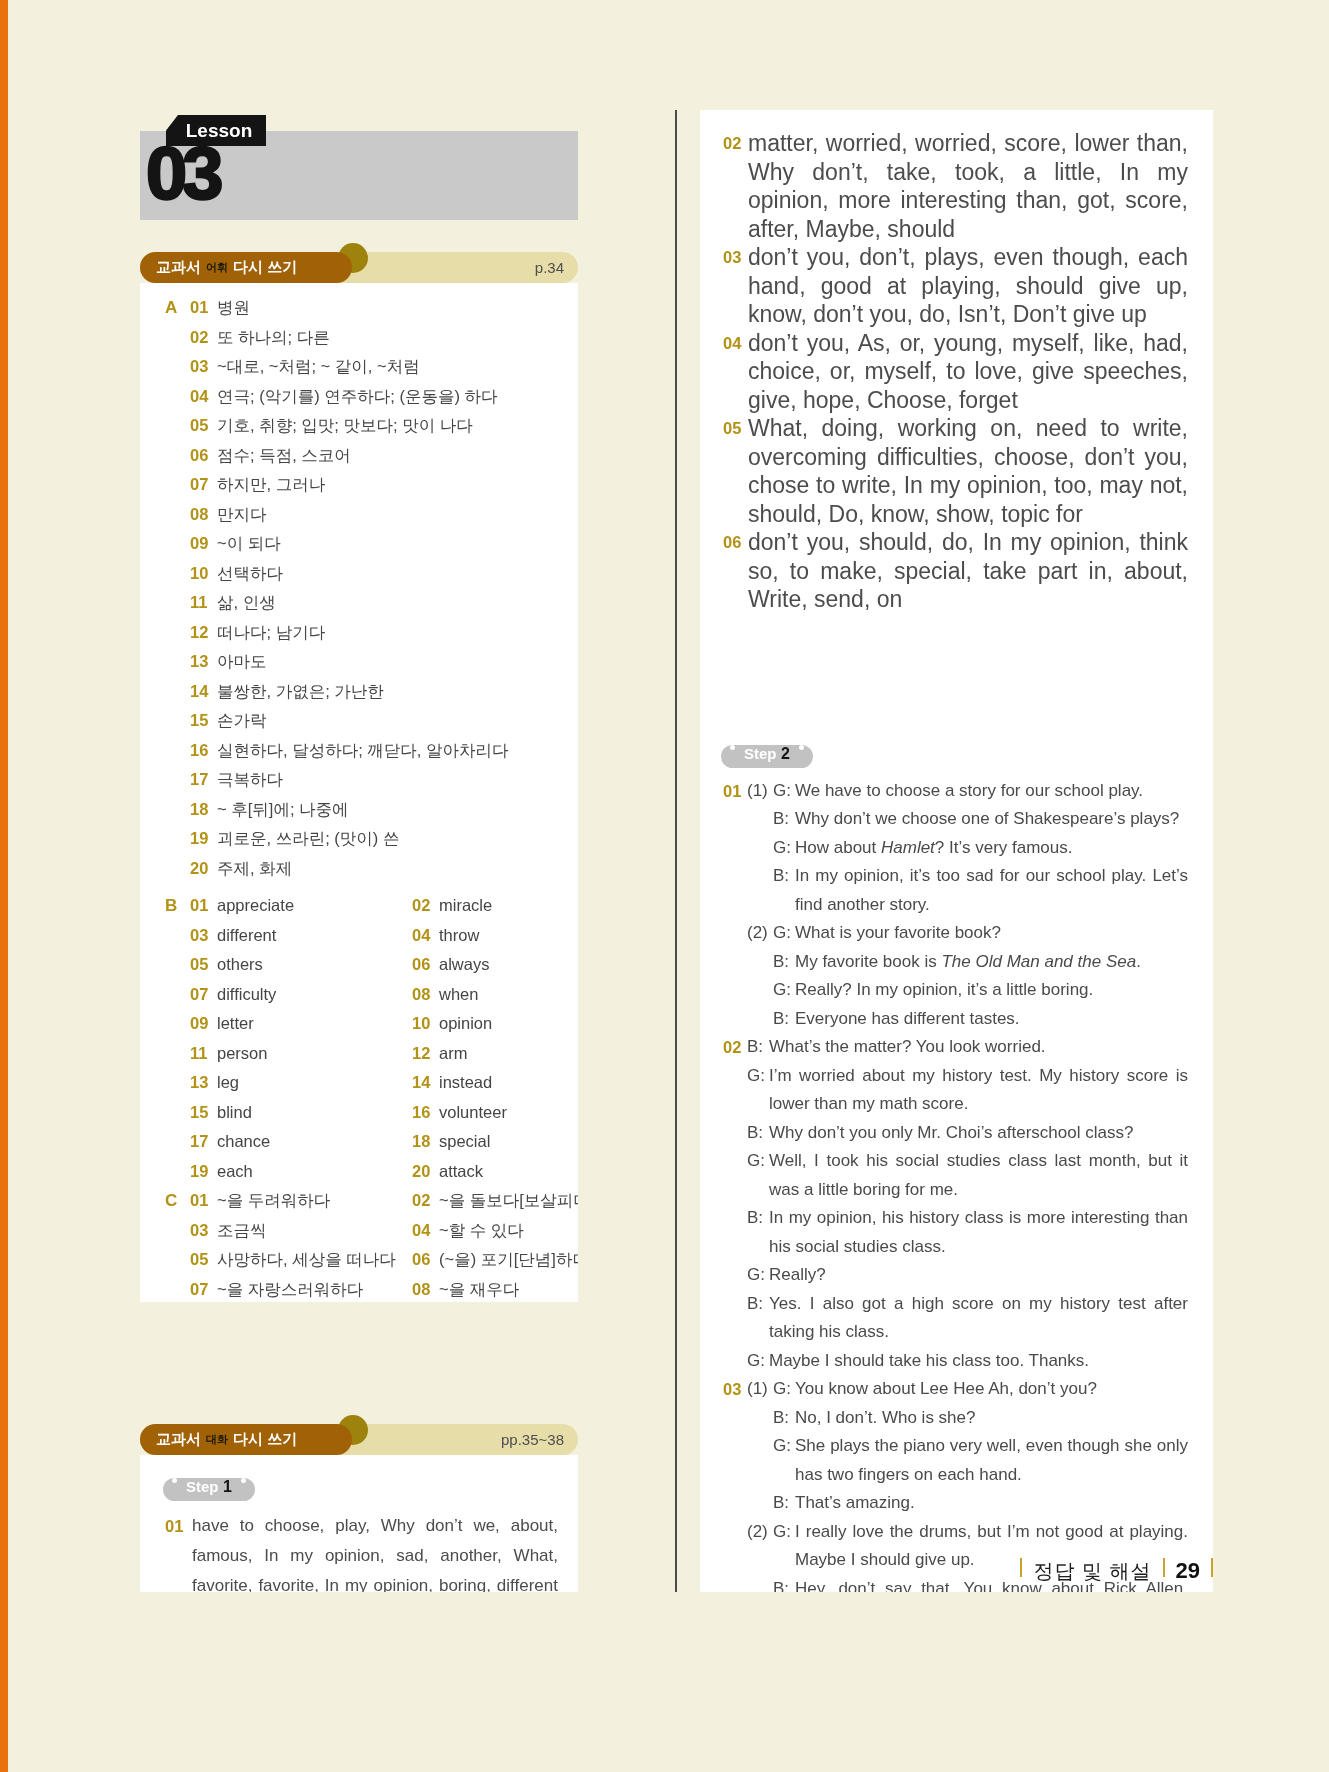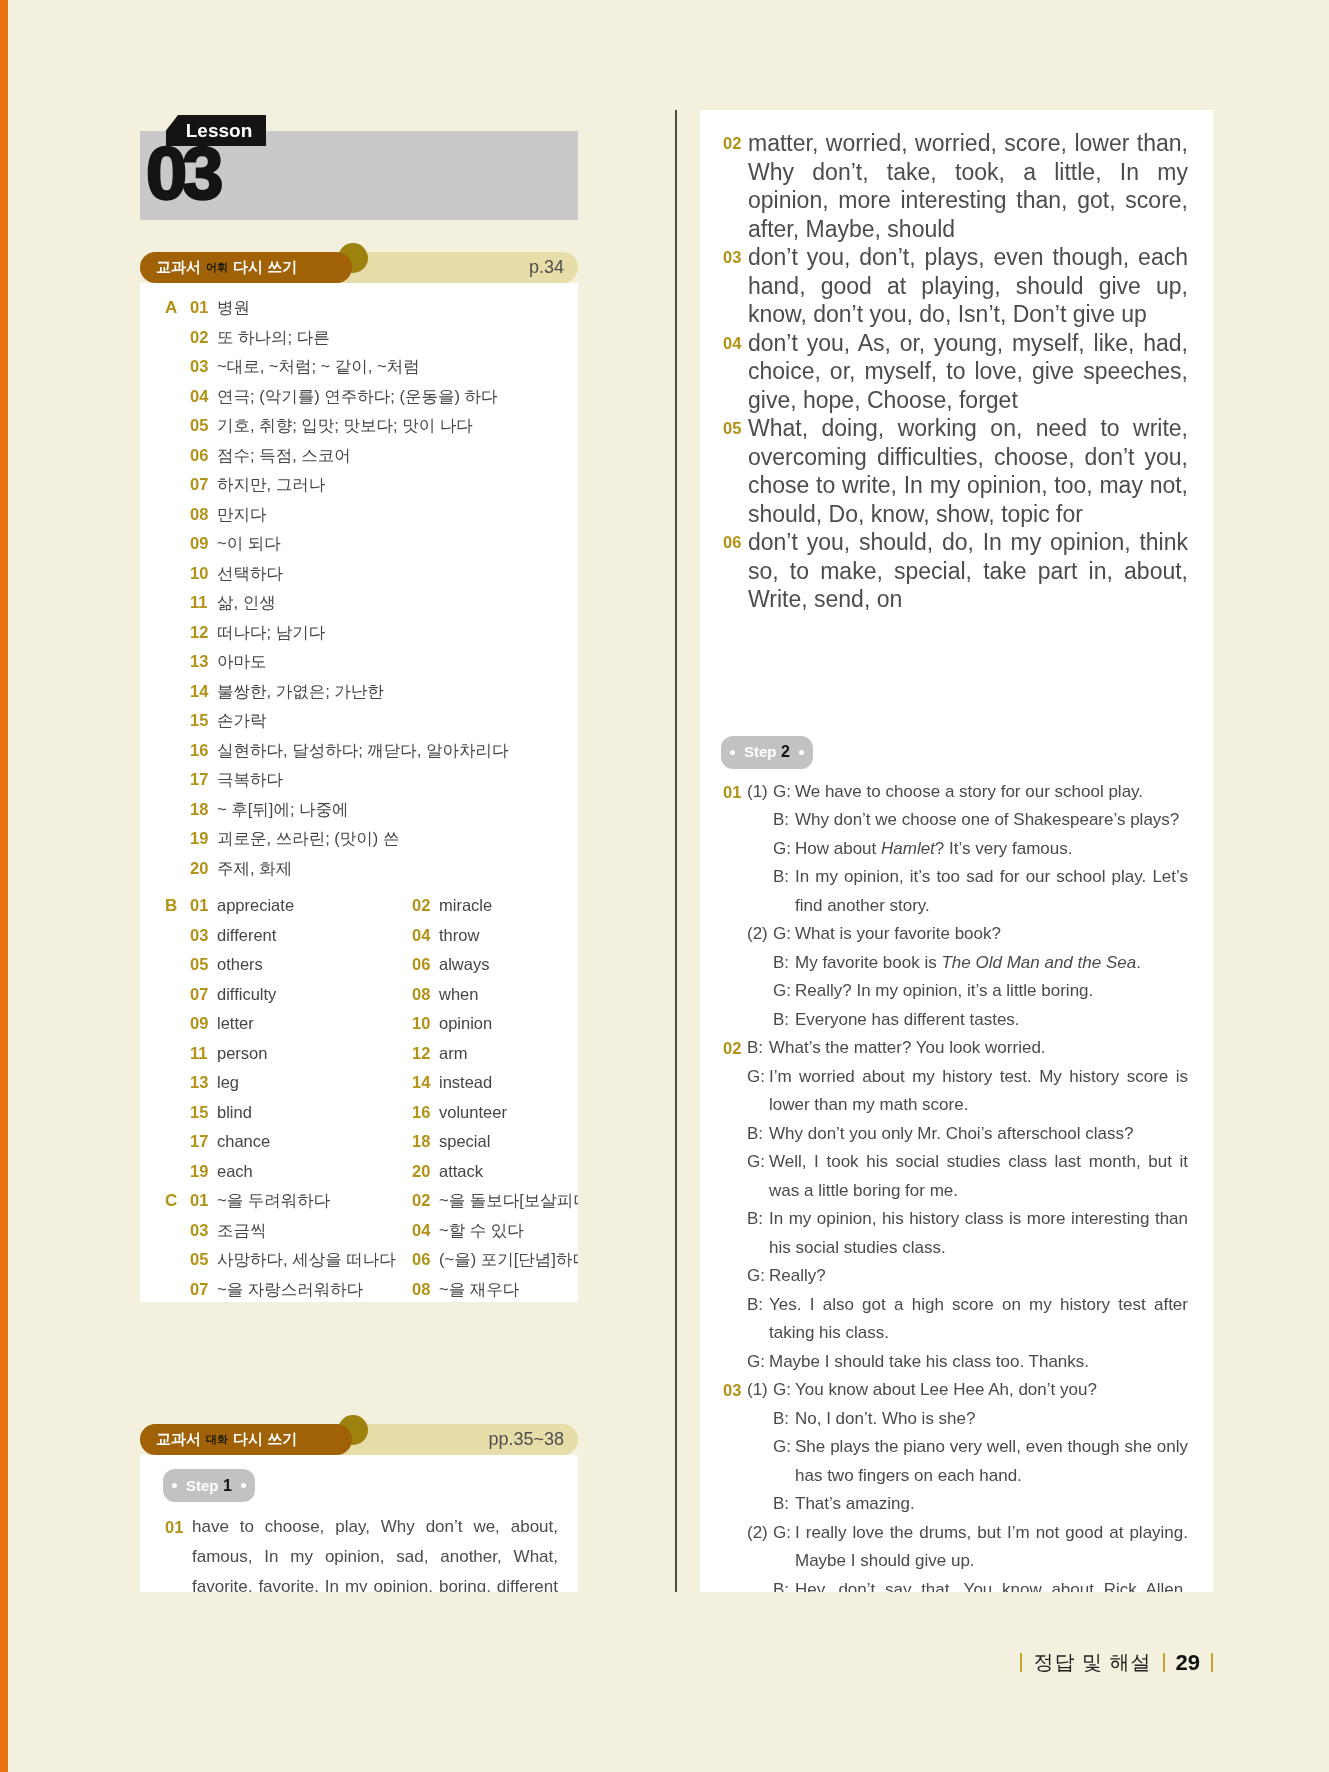--- a/index.html
+++ b/index.html
@@ -27,21 +27,21 @@
 
   
   .band{position:absolute;left:140px;width:438px;height:31px;background:#e7dda9;border-radius:16px;}
   .band-circle{position:absolute;left:198px;top:-9px;width:30px;height:30px;border-radius:50%;background:#9d830d;}
   .band-pill{
     position:absolute;left:0;top:0;height:31px;min-width:212px;background:#a16207;border-radius:16px;
     display:flex;align-items:center;padding:0 18px 0 16px;box-sizing:border-box;gap:5px;z-index:2;
   }
   .logo-txt{font-weight:bold;font-size:15px;color:#fff;white-space:nowrap;}
   .logo-accent{font-weight:bold;font-size:11px;color:#1c1c04;white-space:nowrap;}
-  .band-ref{position:absolute;right:14px;top:0;height:25px;line-height:31px;font-size:18px;color:#4f4f4f;}
+  .band-ref{position:absolute;right:14px;top:0;height:25px;line-height:31px;font-size:15px;color:#4f4f4f;}
 
   
   .panel{position:absolute;background:#fff;box-sizing:border-box;overflow:hidden;}
   .panel-vocab{left:140px;top:283px;width:438px;height:1019px;padding:10px 16px 0 25px;}
   .panel-step1{left:140px;top:1455px;width:438px;height:137px;padding:14px 20px 9px 25px;}
   .panel-right{left:700px;top:110px;width:513px;height:1482px;padding:19px 25px 0 23px;}
   .divider{position:absolute;left:675px;top:110px;width:2px;height:1482px;background:#4b4b4b;}
 
   
   .vgroup{display:flex;}
@@ -59,21 +59,21 @@
   .witem{display:flex;line-height:28.5px;}
   .wnum{width:25px;flex-shrink:0;font-weight:bold;font-size:16.5px;color:#b29217;}
   .wtext{flex:1;font-size:23px;color:#4c4c4c;text-align:justify;}
 
   .s1item{display:flex;line-height:30px;}
   .s1num{width:27px;flex-shrink:0;font-weight:bold;font-size:16.5px;color:#b29217;}
   .s1text{flex:1;font-size:17px;color:#4c4c4c;text-align:justify;}
 
   
   .step-badge{
-    display:inline-flex;align-items:center;height:33px;background:#c2c2c2;border-radius:12px;
+    display:inline-flex;height:23px;background:#c2c2c2;border-radius:12px;
     padding:0 9px;gap:9px;margin-left:-2px;
   }
   .step-dot{width:5px;height:5px;border-radius:50%;background:#fff;}
   .step-word{color:#fff;font-weight:bold;font-size:15px;}
   .step-num{color:#141414;font-weight:bold;font-size:16px;}
   .badge-row1{margin-bottom:10px;}
   .badge-row2{margin-top:122px;margin-bottom:9px;}
 
   
   .dlg{display:flex;line-height:28.5px;font-size:17px;color:#4a4a4a;}
@@ -81,21 +81,21 @@
   .dsubs{flex:1;min-width:0;}
   .dsub{display:flex;}
   .dtag{width:26px;flex-shrink:0;}
   .dlines{flex:1;min-width:0;}
   .dline{display:flex;}
   .dsp{width:22px;flex-shrink:0;}
   .dtext{flex:1;text-align:justify;}
   .it{font-style:italic;}
 
   
-  .footer{position:absolute;top:1649px;right:116px;display:flex;align-items:center;gap:11px;}
+  .footer{position:absolute;top:1558px;right:116px;display:flex;gap:11px;}
   .f-bar{width:2px;height:19px;background:#c9a42c;}
   .f-label{font-size:20px;color:#1e1e1e;letter-spacing:1px;}
   .f-page{font-size:22px;font-weight:bold;color:#111;}
 </style>
 </head>
 <body>
 
 <div class="edge-stripe"></div>
 
 <div class="lesson-box">

